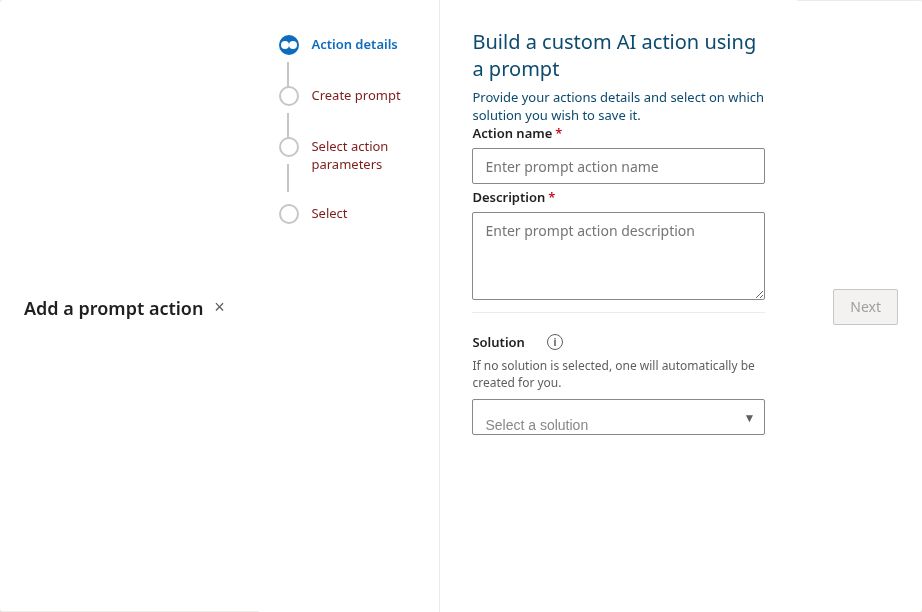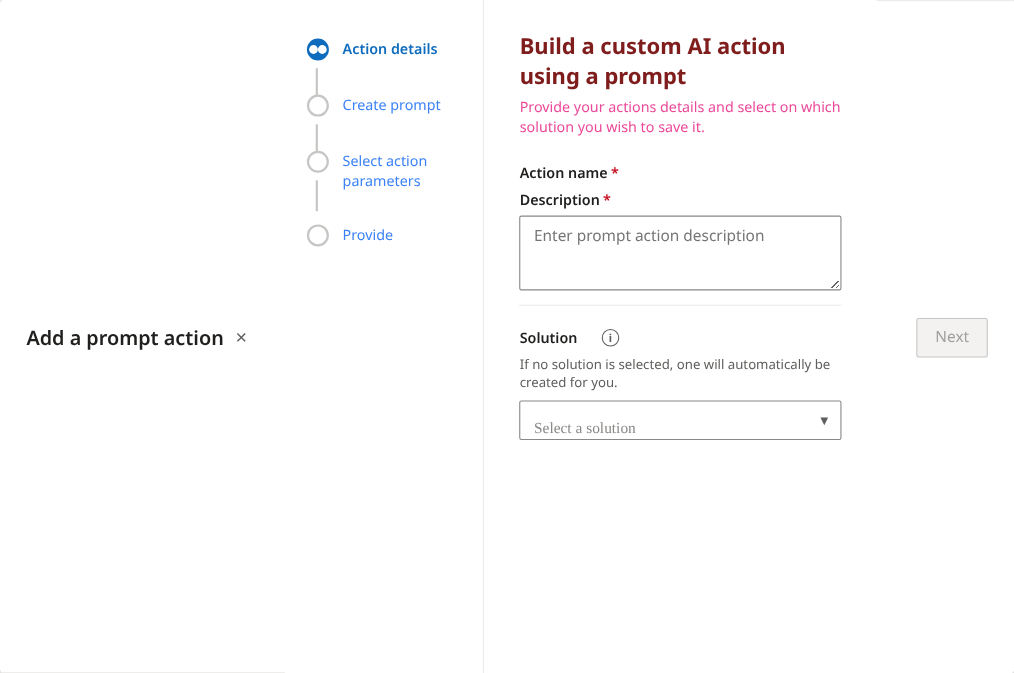--- a/index.html
+++ b/index.html
@@ -103,21 +103,21 @@
     }
     .step-circle.active::after {
       content: '';
       width: 8px;
       height: 8px;
       border-radius: 50%;
       background: #fff;
     }
     .step-label {
       font-size: 13px;
-      color: #3b82f6;
+      color: #7f1d1d;
       line-height: 1.4;
       padding-top: 1px;
     }
     .step-label.active {
       font-weight: 600;
       color: #0f6cbd;
     }
     
     .main-content {
       flex: 1;
@@ -125,28 +125,27 @@
       flex-direction: column;
       overflow: hidden;
     }
     .content-scroll {
       flex: 1;
       padding: 28px 32px 24px 32px;
       overflow-y: auto;
     }
     .content-heading {
       font-size: 20px;
-      font-weight: 700;
-      color: #7f1d1d;
+      font-weight: 400;
+      color: #0c4a6e;
       margin-bottom: 6px;
     }
     .content-subheading {
       font-size: 13px;
-      color: #ec4899;
-      margin-bottom: 24px;
+      color: #0c4a6e;
     }
     .form-group {
       margin-bottom: 4px;
     }
     .form-label {
       font-size: 13px;
       font-weight: 600;
       color: #201f1e;
       margin-bottom: 6px;
       display: flex;
@@ -162,21 +161,21 @@
       border: 1px solid #8a8886;
       border-radius: 2px;
       padding: 0 12px;
       font-size: 14px;
       color: #201f1e;
       outline: none;
       font-family: inherit;
     }
     .form-textarea {
       width: 100%;
-      height: 68px;
+      height: 88px;
       border: 1px solid #8a8886;
       border-radius: 2px;
       padding: 8px 12px;
       font-size: 14px;
       color: #404040;
       outline: none;
       resize: vertical;
       font-family: inherit;
     }
     .form-divider {
@@ -198,21 +197,21 @@
       height: 36px;
       border: 1px solid #8a8886;
       border-radius: 2px;
       padding: 16px 36px 0 12px;
       font-size: 14px;
       color: #8a8886;
       background: #fff;
       appearance: none;
       -webkit-appearance: none;
       cursor: pointer;
-      font-family: Liberation Serif, serif;
+      font-family: Liberation Sans, sans-serif;
       outline: none;
     }
     .select-chevron {
       position: absolute;
       right: 10px;
       top: 50%;
       transform: translateY(-50%);
       pointer-events: none;
       color: #605e5c;
       font-size: 12px;
@@ -306,36 +305,37 @@
 
         <div class="step-item" style="position:relative; margin-top:10px;">
           <div class="step-circle"></div>
           <span class="step-label">Select action parameters</span>
           <div class="step-connector"></div>
         </div>
 
 
         <div class="step-item" style="margin-top:10px;">
           <div class="step-circle"></div>
-          <span class="step-label">Provide</span>
+          <span class="step-label">Select</span>
         </div>
 
       </div>
 
       <div class="main-content">
         <div class="content-scroll">
 
           <div class="content-heading">Build a custom AI action using a prompt</div>
           <div class="content-subheading">Provide your actions details and select on which solution you wish to save it.</div>
 
           <div class="form-group">
             <div class="form-label">
               <span>Action name</span>
               <span class="required-star">*</span>
             </div>
+            <input class="form-input" type="text" placeholder="Enter prompt action name" style="">
           </div>
 
           <div class="form-group">
             <div class="form-label">
               <span>Description</span>
               <span class="required-star">*</span>
             </div>
             <textarea class="form-textarea" placeholder="Enter prompt action description" style=""></textarea>
           </div>
 

